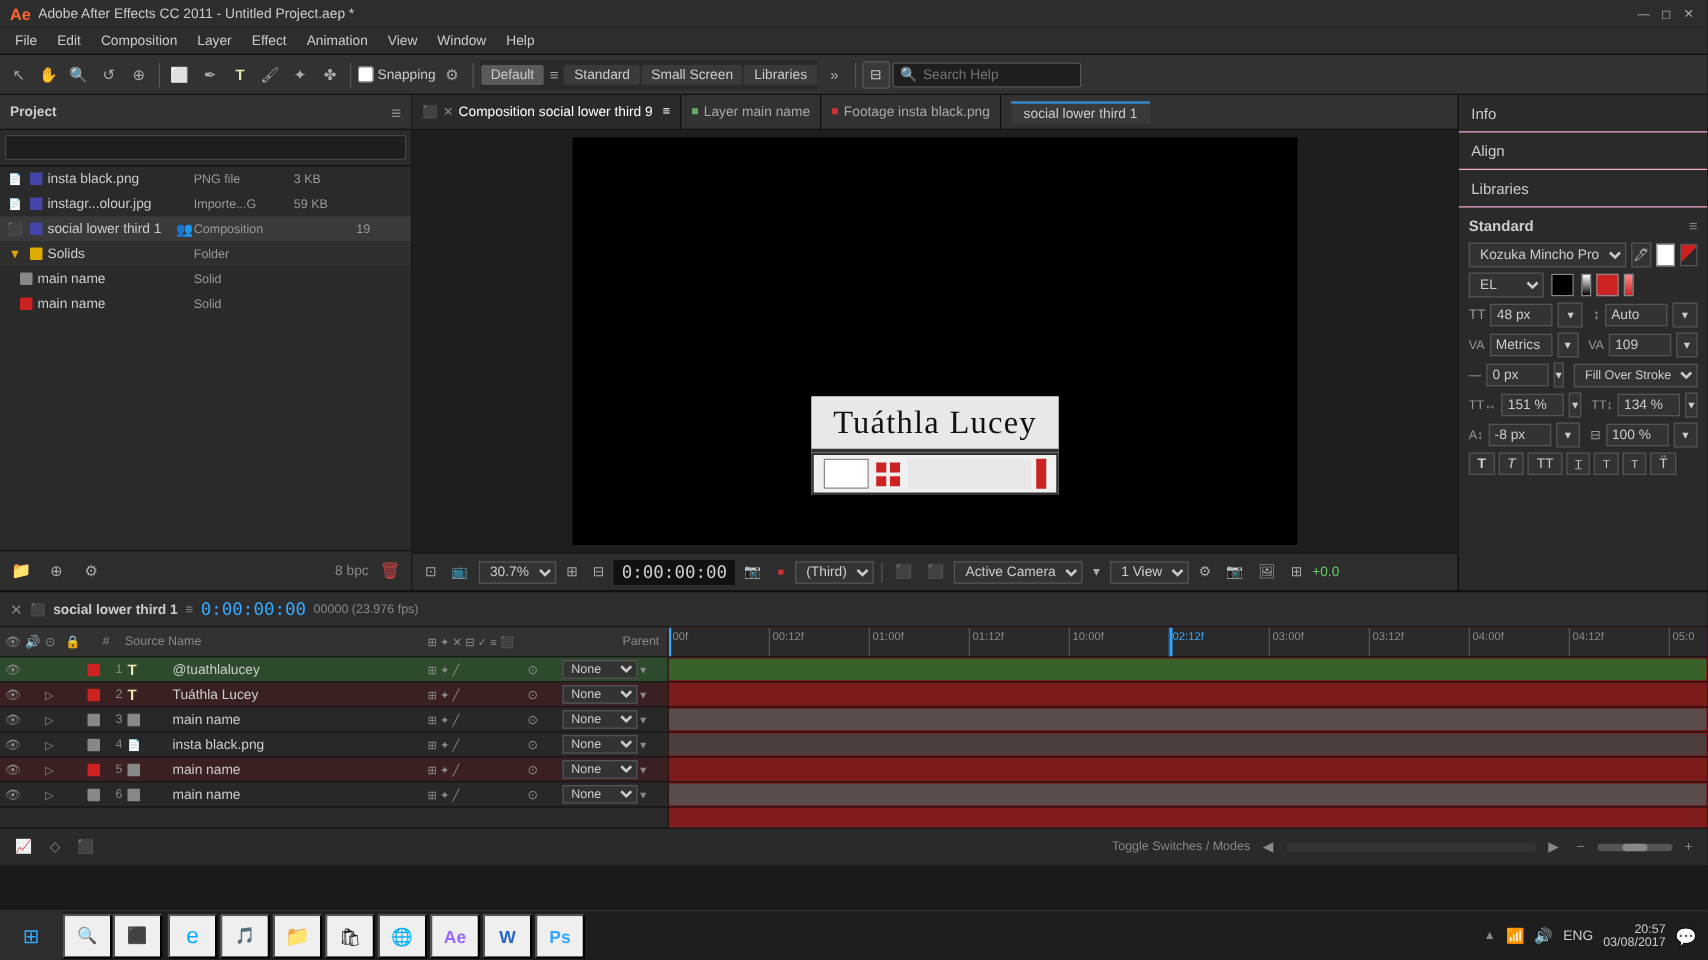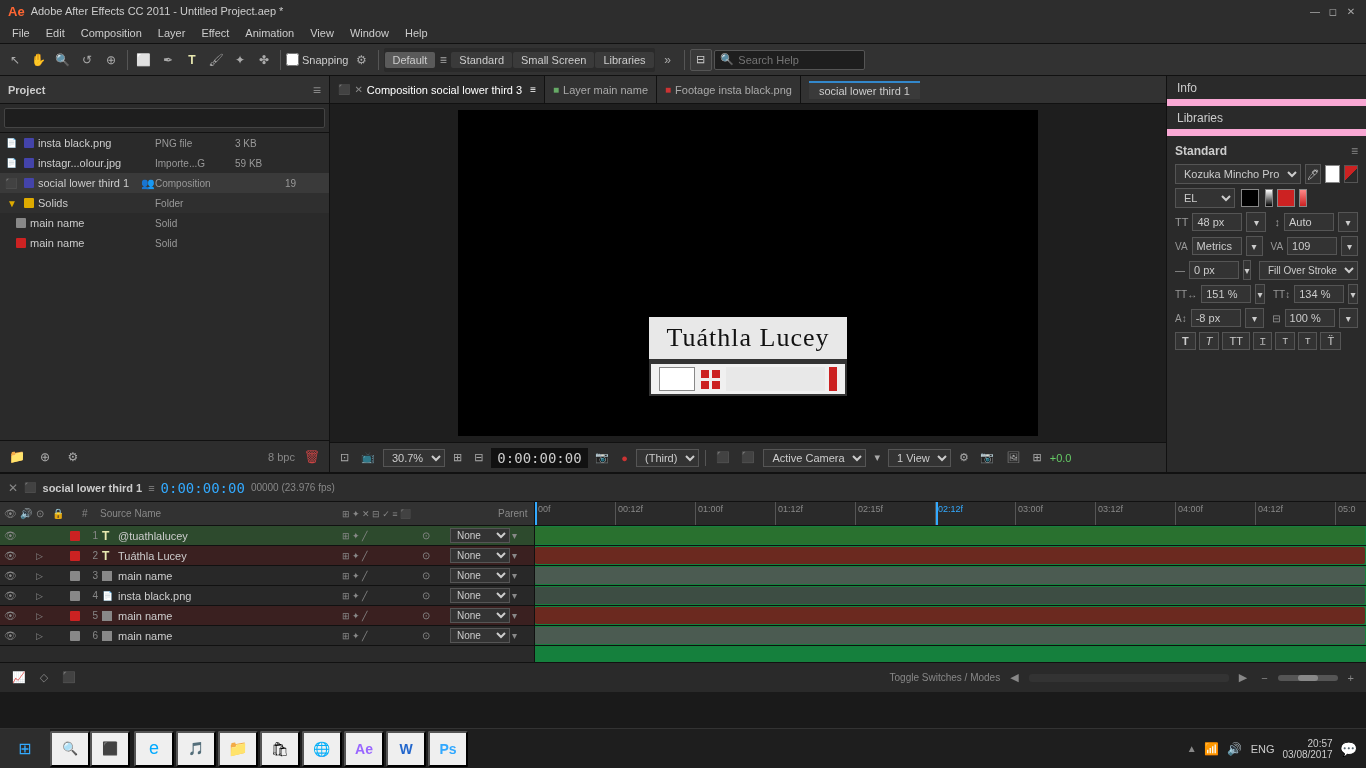--- a/index.html
+++ b/index.html
@@ -67,21 +67,21 @@
     #preview-content { text-align: center; }
 
     #preview-controls { height: 30px; background: #2d2d2d; display: flex; align-items: center; padding: 0 6px; gap: 4px; border-top: 1px solid #111; }
     .ctrl-btn { background: transparent; border: none; color: #aaa; font-size: 11px; cursor: pointer; padding: 2px 4px; }
     .ctrl-dropdown { background: #333; border: 1px solid #555; color: #ccc; font-size: 11px; padding: 1px 4px; cursor: pointer; }
     .ctrl-sep { width: 1px; height: 16px; background: #555; margin: 0 2px; }
     .timecode { font-size: 14px; color: #ccc; font-family: monospace; background: #111; padding: 2px 6px; }
 
     
     #right-panel { width: 200px; min-width: 200px; background: #2a2a2a; display: flex; flex-direction: column; border-left: 1px solid #111; }
-    .right-panel-item { height: 30px; display: flex; align-items: center; padding: 0 10px; border-bottom: 7px solid #f9a8d4; cursor: pointer; font-size: 12px; color: #ccc; }
+    .right-panel-item { height: 30px; display: flex; align-items: center; padding: 0 10px; border-bottom: 1px solid #f9a8d4; cursor: pointer; font-size: 12px; color: #ccc; }
     #character-panel { flex: 1; overflow: hidden; padding: 8px; }
     #char-panel-header { font-size: 12px; font-weight: bold; color: #ccc; margin-bottom: 6px; display: flex; align-items: center; justify-content: space-between; }
     .char-font-row { display: flex; align-items: center; gap: 4px; margin-bottom: 4px; }
     .char-font-select { background: #333; border: 1px solid #555; color: #ccc; font-size: 11px; flex: 1; padding: 2px 4px; }
     .char-small-btn { background: #333; border: 1px solid #555; color: #ccc; width: 20px; height: 20px; display: flex; align-items: center; justify-content: center; cursor: pointer; font-size: 10px; }
     .char-row { display: flex; align-items: center; gap: 4px; margin-bottom: 4px; }
     .char-input { background: #333; border: 1px solid #555; color: #ccc; font-size: 11px; width: 50px; padding: 2px 4px; }
     .char-style-row { display: flex; gap: 3px; margin-bottom: 4px; }
     .char-style-btn { background: #333; border: 1px solid #555; color: #ccc; padding: 2px 6px; font-size: 11px; cursor: pointer; }
 
@@ -103,26 +103,26 @@
     .lh-switches { width: 80px; }
     .lh-parent { width: 80px; padding-left: 48px; }
     .layer-row { height: 20px; display: flex; align-items: center; padding: 0 4px; border-bottom: 1px solid #111; cursor: pointer; }
     .layer-vis { width: 16px; font-size: 10px; color: #888; }
     .layer-aud { width: 16px; font-size: 9px; color: #888; }
     .layer-solo { width: 16px; font-size: 9px; color: #888; }
     .layer-lock { width: 16px; font-size: 9px; color: #888; }
     .layer-color { width: 10px; height: 10px; border-radius: 1px; margin: 0 2px; }
     .layer-num { width: 16px; font-size: 10px; color: #888; text-align: right; margin-right: 4px; }
     .layer-type { width: 16px; font-size: 11px; display: flex; align-items: center; }
-    .layer-name { flex: 1; font-size: 11px; white-space: nowrap; overflow: hidden; text-overflow: ellipsis; }
+    .layer-name { flex: 1; font-size: 11px; white-space: nowrap; overflow: hidden; text-overflow: ellipsis; margin-left: 20px; }
     .layer-switches { width: 80px; display: flex; align-items: center; gap: 2px; font-size: 9px; color: #888; }
     .layer-parent { width: 80px; display: flex; align-items: center; gap: 2px; font-size: 10px; color: #888; }
     .layer-parent select { background: #333; border: 1px solid #555; color: #ccc; font-size: 10px; width: 60px; padding: 0 2px; }
 
-    #timeline-track { flex: 1; background: #15803d; overflow: hidden; position: relative; }
+    #timeline-track { flex: 1; background: #7f1d1d; overflow: hidden; position: relative; }
     #timeline-ruler { height: 24px; background: #2a2a2a; border-bottom: 1px solid #111; position: relative; }
     .ruler-mark { position: absolute; top: 0; height: 100%; border-left: 1px solid #555; font-size: 9px; color: #888; padding-left: 2px; padding-top: 2px; }
     .playhead { position: absolute; top: 0; height: 100%; width: 2px; background: #3af; z-index: 10; }
     .track-row { height: 20px; border-bottom: 1px solid #111; position: relative; }
     .track-bar { position: absolute; top: 1px; height: 17px; border-radius: 2px; opacity: 0.85; }
 
     
     #bottom-bar { height: 30px; background: #2a2a2a; display: flex; align-items: center; padding: 0 8px; gap: 6px; border-top: 1px solid #111; font-size: 10px; color: #888; }
     .bottom-btn { background: transparent; border: none; color: #888; font-size: 11px; cursor: pointer; padding: 2px 4px; }
 
@@ -285,21 +285,21 @@
       <button class="toolbar-btn" style="font-size:13px; color:#cc4444;">🗑</button>
     </div>
   </div>
 
   <div id="center-area">
 
     <div id="tab-bar">
       <div class="tab active">
         <span style="color:#88aacc; font-size:10px;">⬛</span>
         <span style="color:#888; font-size:10px;">✕</span>
-        <span> Composition social lower third 3</span>
+        <span> Composition social lower third 9</span>
         <span style="font-size:10px; margin-left:4px;">≡</span>
       </div>
       <div class="tab">
         <span style="color:#66aa66; font-size:10px;">■</span>
         <span> Layer  main name</span>
       </div>
       <div class="tab">
         <span style="color:#cc3333; font-size:10px;">■</span>
         <span> Footage  insta black.png</span>
       </div>
@@ -365,20 +365,23 @@
       <button class="ctrl-btn">⊞</button>
       <span style="font-size:11px; color:#66cc66;">+0.0</span>
     </div>
   </div>
 
   <div id="right-panel">
     <div class="right-panel-item">
       <span>Info</span>
     </div>
     <div class="right-panel-item">
+      <span>Align</span>
+    </div>
+    <div class="right-panel-item">
       <span>Libraries</span>
     </div>
 
     <div id="character-panel">
       <div id="char-panel-header">
         <span>Standard</span>
         <span style="color:#888; cursor:pointer;">≡</span>
       </div>
 
       <div class="char-font-row">
@@ -606,21 +609,21 @@
     </div>
 
     <div id="timeline-track">
       <div id="timeline-ruler">
 
         <div class="playhead" style="left:0px;"></div>
         <div class="ruler-mark" style="left:0px;">00f</div>
         <div class="ruler-mark" style="left:80px;">00:12f</div>
         <div class="ruler-mark" style="left:160px;">01:00f</div>
         <div class="ruler-mark" style="left:240px;">01:12f</div>
-        <div class="ruler-mark" style="left:320px;">02:15f</div>
+        <div class="ruler-mark" style="left:320px;">10:00f</div>
         <div class="ruler-mark" style="left:400px; background:#3af; color:#3af; width:2px;">02:12f</div>
         <div class="ruler-mark" style="left:480px;">03:00f</div>
         <div class="ruler-mark" style="left:560px;">03:12f</div>
         <div class="ruler-mark" style="left:640px;">04:00f</div>
         <div class="ruler-mark" style="left:720px;">04:12f</div>
         <div class="ruler-mark" style="left:800px;">05:0</div>
       </div>
 
       <div class="track-row">
         <div class="track-bar green-bar" style="left:0; width:830px;"></div>

